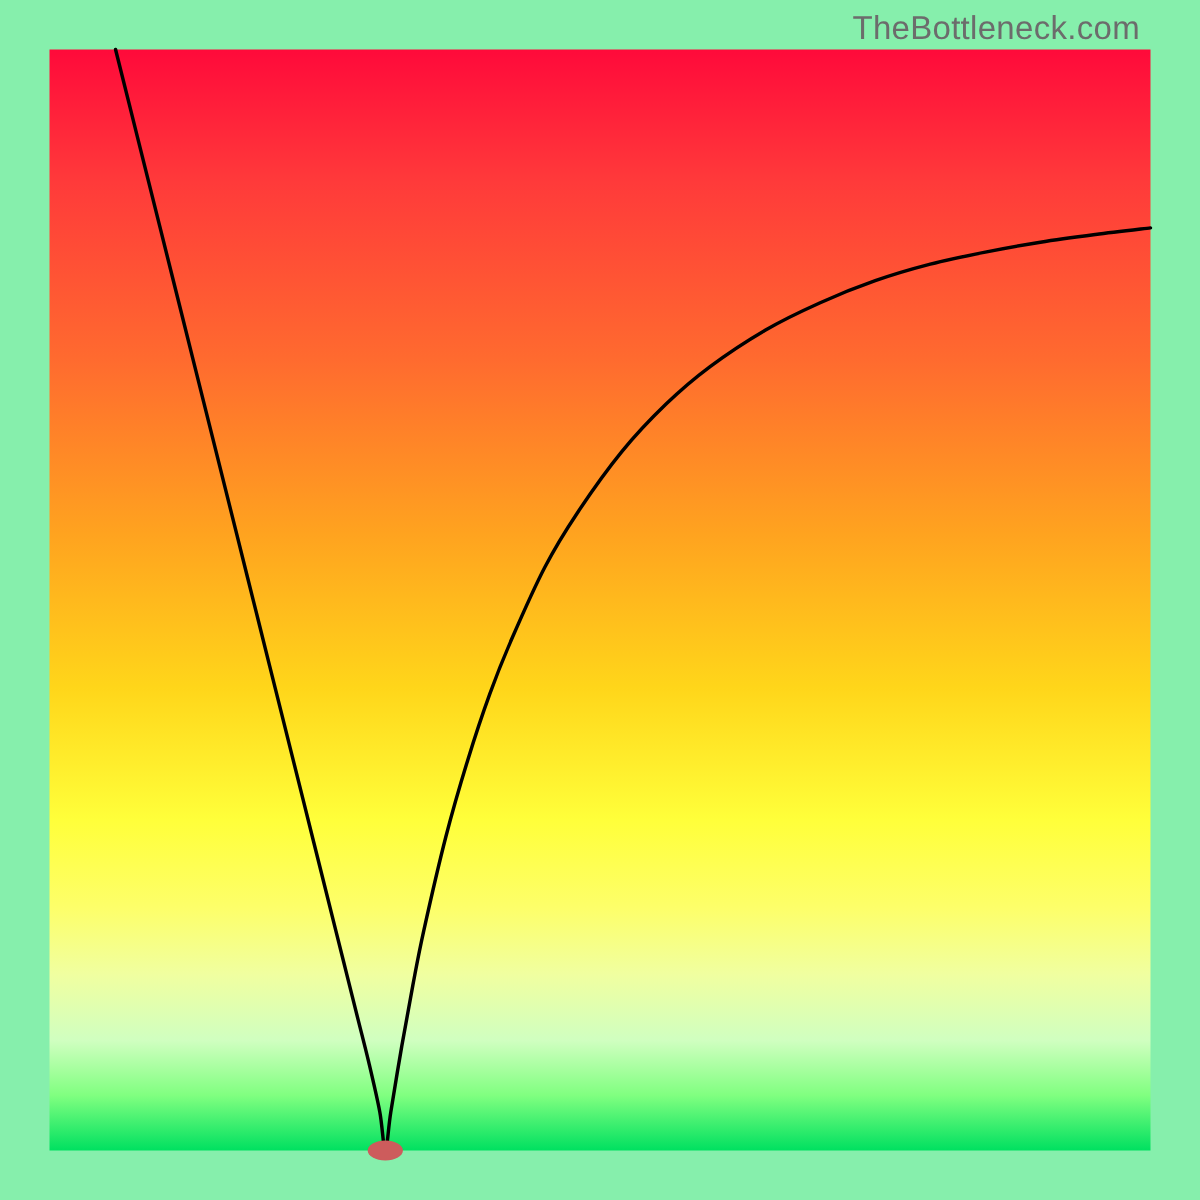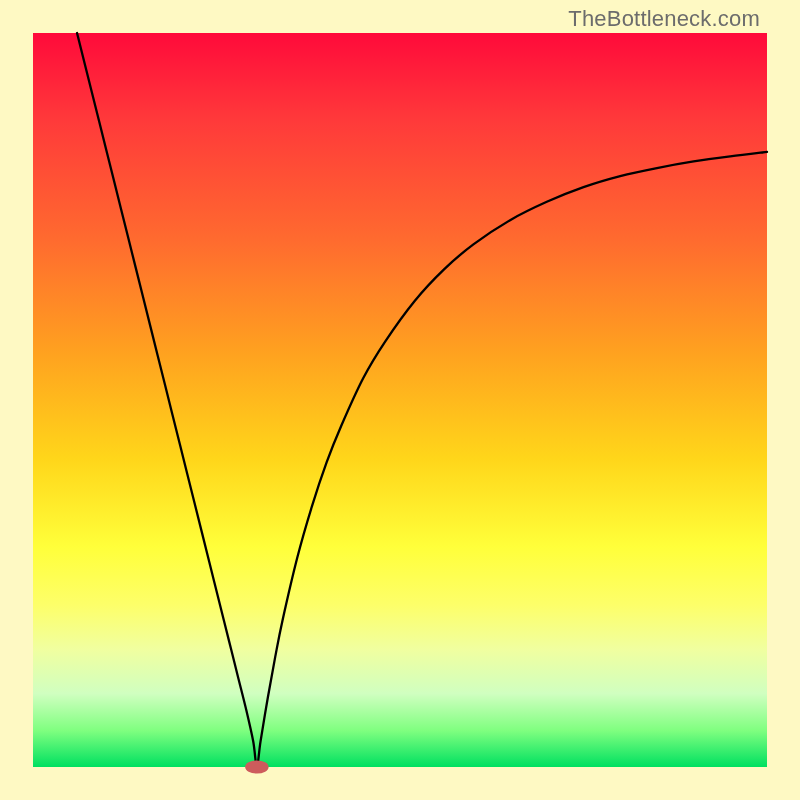--- a/index.html
+++ b/index.html
@@ -8,21 +8,21 @@
     width: 800px;
     height: 800px;
     background: #000;
     overflow: hidden;
     font-family: Arial, Helvetica, sans-serif;
   }
   .stage {
     position: relative;
     width: 800px;
     height: 800px;
-    background: #fef9c3;
+    background: #86efac;
   }
   .plot {
     position: absolute;
     left: 33px;
     top: 33px;
     width: 734px;
     height: 734px;
     background: linear-gradient(to bottom,
       #ff0a3a 0%,
       #ff3a3a 12%,

